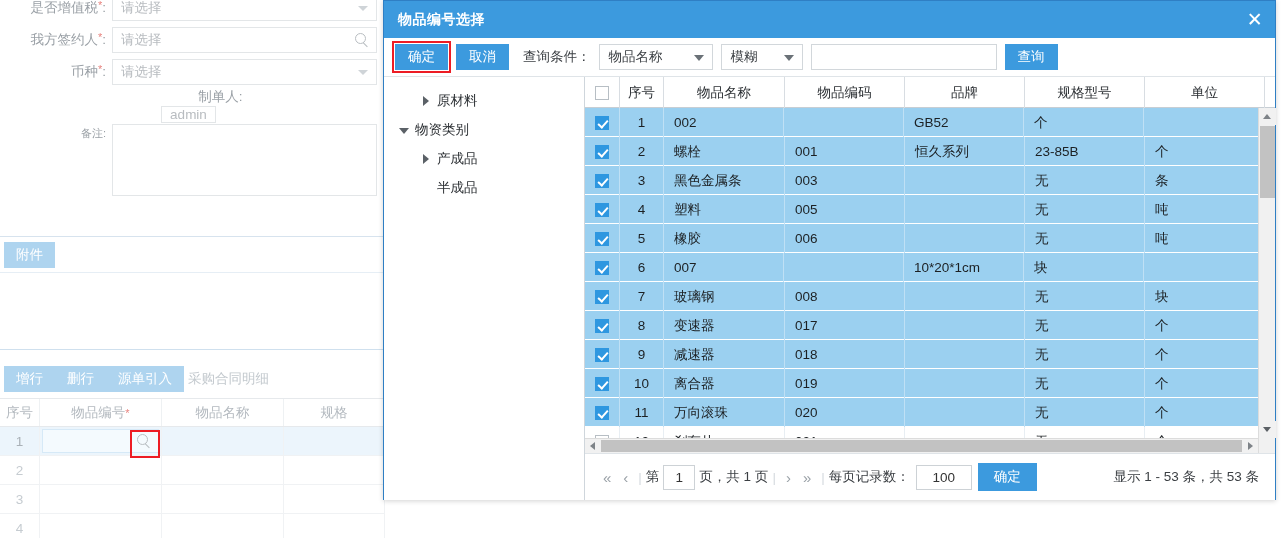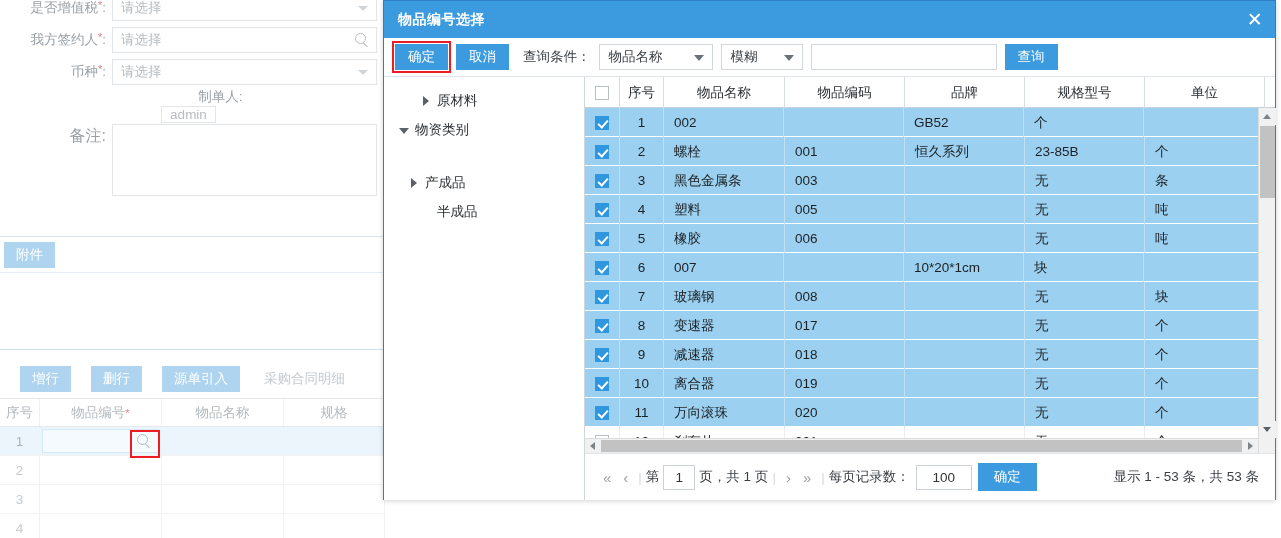--- a/index.html
+++ b/index.html
@@ -45,37 +45,37 @@
   .mag:after {
     content: ""; position: absolute; left: 8px; top: 9px; width: 6px; height: 1.4px;
     background: #b9bec2; transform: rotate(45deg); transform-origin: left center;
   }
   .textarea-box {
     position: absolute; left: 112px; top: 124px; width: 265px; height: 72px;
     border: 1px solid #e3e6e8; background: #fff;
   }
   .label-beizhu {
     position: absolute; left: 0; top: 126px; width: 112px; text-align: right;
-    padding-right: 6px; color: #9aa0a6; font-size: 16px;
+    padding-right: 6px; color: #9aa0a6; font-size: 11px;
   }
 
   .hr-line { position: absolute; left: 0; width: 385px; height: 1px; background: #d7e3ee; }
 
   .blue-btn {
     display: inline-flex; align-items: center; justify-content: center;
     background: #aed4ef; color: #ffffff; border: none;
     font-size: 13.5px; height: 26px; padding: 0 12px;
     font-family: inherit; cursor: pointer;
   }
   .attach-bar { position: absolute; left: 0; top: 238px; width: 385px; height: 34px; display: flex; align-items: center; }
   .attach-bar .blue-btn { margin-left: 4px; }
 
   .attach-body { position: absolute; left: 0; top: 272px; width: 385px; height: 78px; background: #fff; border-top: 1px solid #e6eef5; border-bottom: 1px solid #cfe0ee; }
 
-  .detail-toolbar { position: absolute; left: 0; top: 362px; width: 385px; height: 34px; display: flex; align-items: center; gap: 20px; padding-left: 20px; }
+  .detail-toolbar { position: absolute; left: 0; top: 362px; width: 385px; height: 34px; display: flex; align-items: center; gap: 0; padding-left: 4px; }
   .detail-toolbar .tab-text { color: #c3c9ce; font-size: 13.5px; margin-left: 4px; }
 
   
   .lgrid { position: absolute; left: 0; top: 398px; width: 385px; height: 140px; }
   .lgrid-head { display: flex; height: 29px; background: #fff; border-top: 1px solid #e6e9ec; border-bottom: 1px solid #e6e9ec; }
   .lgrid-head div {
     display: flex; align-items: center; justify-content: center;
     color: #b3b9bf; font-size: 13.5px; border-right: 1px solid #eef1f3;
   }
   .lgrid-row { display: flex; height: 29px; border-bottom: 1px solid #f0f2f4; }
@@ -392,21 +392,21 @@
 
       <div class="tree-panel">
         <div class="tree-node" style="padding-left:36px;">
           <span class="tw tw-right"></span>
           <span>原材料</span>
         </div>
         <div class="tree-node" style="padding-left:14px;">
           <span class="tw tw-down"></span>
           <span>物资类别</span>
         </div>
-        <div class="tree-node" style="padding-left:24px;margin-top:24px;">
+        <div class="tree-node" style="padding-left:36px;">
           <span class="tw tw-right"></span>
           <span>产成品</span>
         </div>
         <div class="tree-node" style="padding-left:36px;">
           <span class="tw"></span>
           <span>半成品</span>
         </div>
       </div>
 
       <div class="grid-panel">

